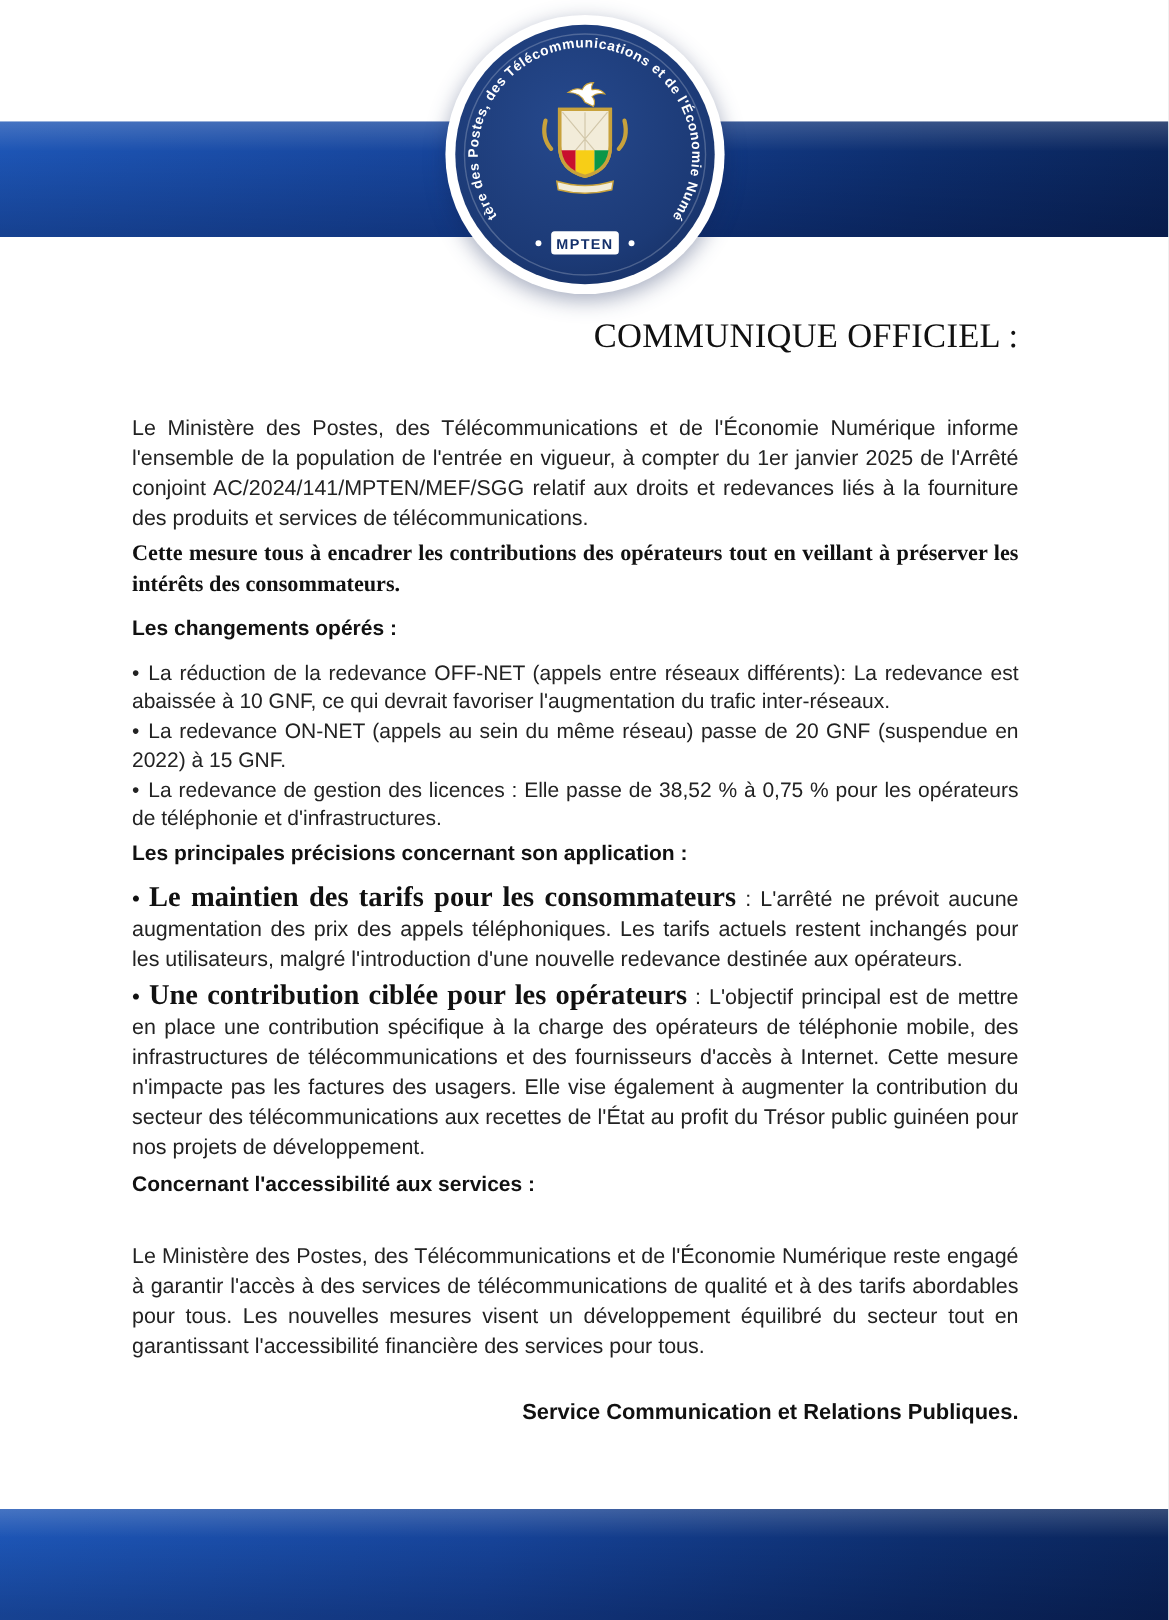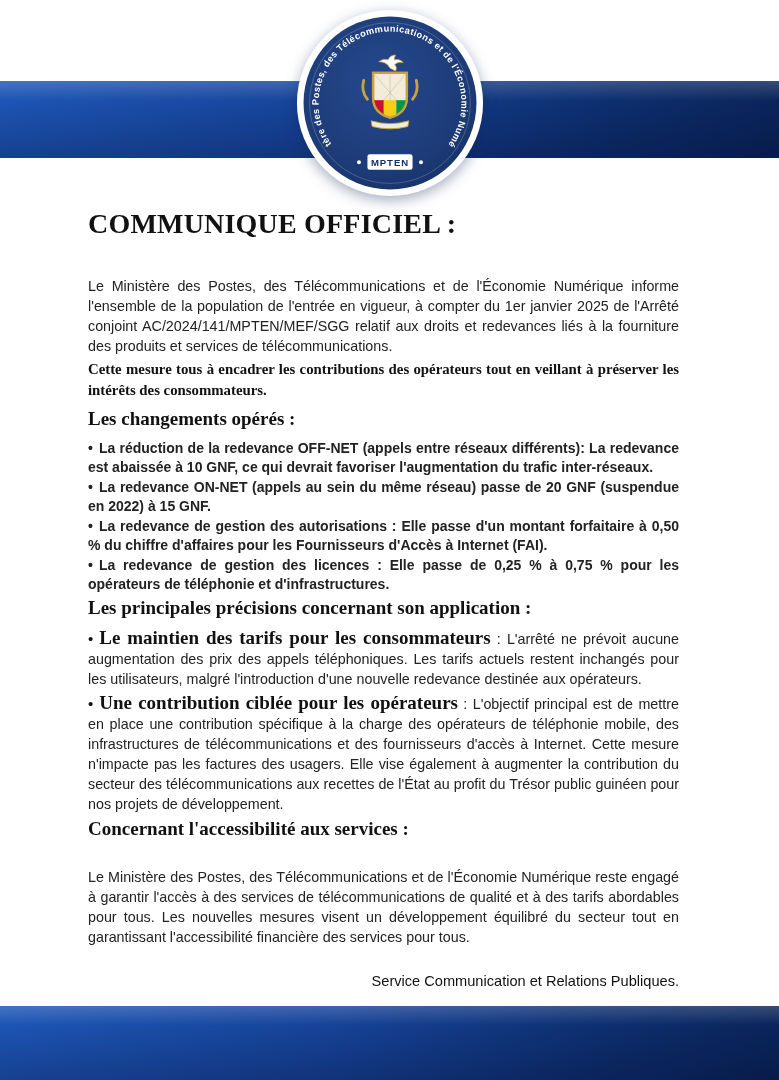--- a/index.html
+++ b/index.html
@@ -28,63 +28,63 @@
     width:188px; height:188px;
     transform:translateX(-50%);
     filter:drop-shadow(0 4px 7px rgba(15,35,85,.38));
   }
   
   .content {
     position:absolute; top:212px; left:88px; width:591px;
   }
   .doc-title {
     font-family:"Liberation Serif","DejaVu Serif",serif;
-    font-weight:bold; font-size:28px; line-height:24px;
-    text-align:left; letter-spacing:.2px;
+    font-weight:normal; font-size:23px; line-height:24px;
+    text-align:right; letter-spacing:.2px;
     color:#111; margin:0 0 40px 0;
   }
   .main-heading {
     font-family:"Liberation Serif","DejaVu Serif",serif;
     font-weight:bold; font-size:15.2px; line-height:21px;
     text-align:justify; color:#111;
     margin:0 0 5px 0;
   }
   p.body { font-size:14.3px; line-height:20px; text-align:justify; color:#222; }
   .intro { margin:0 0 3px 0; }
   .emphasis {
     font-family:"Liberation Serif","DejaVu Serif",serif;
     font-weight:bold; font-size:14.8px; line-height:21px;
     text-align:justify; color:#111; margin:0 0 7px 0;
   }
   .sec-heading {
-    font-family:Liberation Serif, serif;
-    font-weight:bold; font-size:19px; line-height:21px;
+    font-family:Liberation Sans, sans-serif;
+    font-weight:bold; font-size:14px; line-height:21px;
     color:#111; margin:0 0 10px 0;
   }
   .sec-heading.prec { }
   .sec-heading.acc  { margin-bottom:28px; }
-  ul.bullets { list-style:none; margin:0 0 3px 0;font-weight:bold; }
+  ul.bullets { list-style:none; margin:0 0 3px 0; }
   ul.bullets li {
     font-size:14px; line-height:19px; text-align:justify;
     color:#222; margin:0 0 1px 0;
   }
   .b { display:inline-block; margin-right:6px; }
   .item {
     font-size:14.3px; line-height:20px; text-align:justify;
     color:#222; margin:0 0 4px 0;
   }
   .item .lead {
     font-family:"Liberation Serif","DejaVu Serif",serif;
     font-weight:bold; font-size:19px; color:#111;
   }
   .item .b { font-family:"Liberation Serif","DejaVu Serif",serif; font-weight:bold; font-size:15px; color:#111; }
   .acc-block p { margin:0; }
   .signature {
     margin-top:24px;
-    font-size:14.6px; font-weight:normal; line-height:20px;
+    font-size:14.6px; font-weight:bold; line-height:20px;
     text-align:right; color:#111;
   }
 </style>
 </head>
 <body>
 
 <div class="page">
 
   <div class="band band-top"></div>
   <div class="band band-bottom"></div>
@@ -145,22 +145,21 @@
 
     <p class="body intro">Le Ministère des Postes, des Télécommunications et de l'Économie Numérique informe l'ensemble de la population de l'entrée en vigueur, à compter du 1er janvier 2025 de l'Arrêté conjoint AC/2024/141/MPTEN/MEF/SGG relatif aux droits et redevances liés à la fourniture des produits et services de télécommunications.</p>
 
     <p class="emphasis">Cette mesure tous à encadrer les contributions des opérateurs tout en veillant à préserver les intérêts des consommateurs.</p>
 
     <h3 class="sec-heading">Les changements opérés :</h3>
 
     <ul class="bullets">
       <li><span class="b">•</span><span>La réduction de la redevance OFF-NET (appels entre réseaux différents): La redevance est abaissée à 10 GNF, ce qui devrait favoriser l'augmentation du trafic inter-réseaux.</span></li>
       <li><span class="b">•</span><span>La redevance ON-NET (appels au sein du même réseau) passe de 20 GNF (suspendue en 2022) à 15 GNF.</span></li>
-      <li><span class="b">•</span><span>La redevance de gestion des autorisations : Elle passe d'un montant forfaitaire à 0,50 % du chiffre d'affaires pour les Fournisseurs d'Accès à Internet (FAI).</span></li>
-      <li><span class="b">•</span><span>La redevance de gestion des licences : Elle passe de 0,25 % à 0,75 % pour les opérateurs de téléphonie et d'infrastructures.</span></li>
+      <li><span class="b">•</span><span>La redevance de gestion des licences : Elle passe de 38,52 % à 0,75 % pour les opérateurs de téléphonie et d'infrastructures.</span></li>
     </ul>
 
     <h3 class="sec-heading prec">Les principales précisions concernant son application :</h3>
 
     <p class="item"><span class="b">•</span><span class="lead">Le maintien des tarifs pour les consommateurs</span><span> : L'arrêté ne prévoit aucune augmentation des prix des appels téléphoniques. Les tarifs actuels restent inchangés pour les utilisateurs, malgré l'introduction d'une nouvelle redevance destinée aux opérateurs.</span></p>
 
     <p class="item"><span class="b">•</span><span class="lead">Une contribution ciblée pour les opérateurs</span><span> : L'objectif principal est de mettre en place une contribution spécifique à la charge des opérateurs de téléphonie mobile, des infrastructures de télécommunications et des fournisseurs d'accès à Internet. Cette mesure n'impacte pas les factures des usagers. Elle vise également à augmenter la contribution du secteur des télécommunications aux recettes de l'État au profit du Trésor public guinéen pour nos projets de développement.</span></p>
 
     <h3 class="sec-heading acc">Concernant l'accessibilité aux services :</h3>
 

